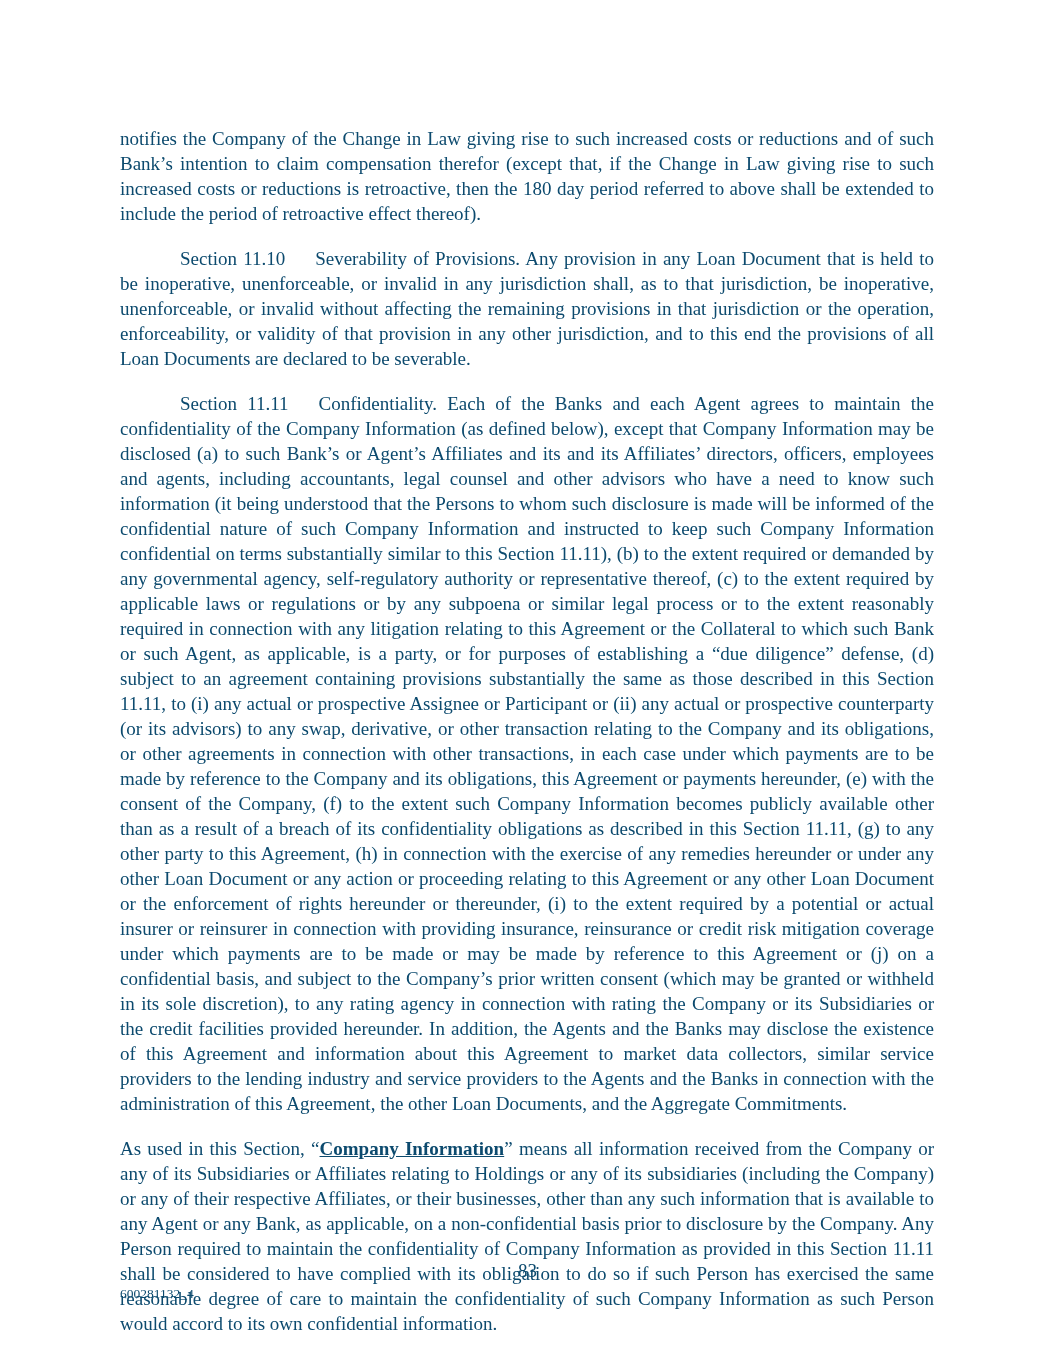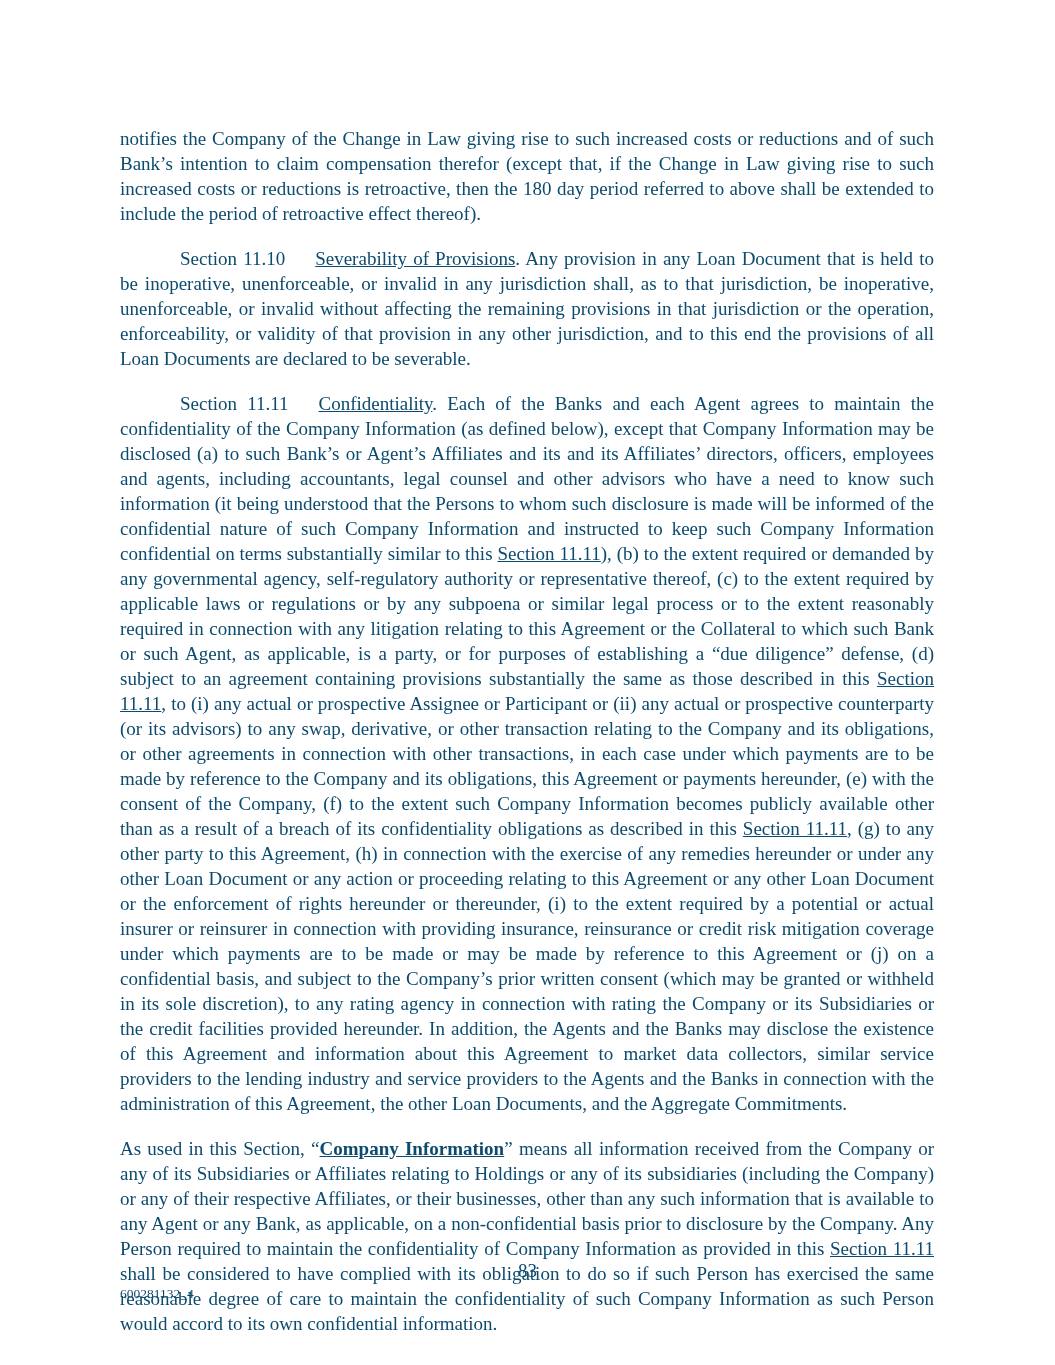--- a/index.html
+++ b/index.html
@@ -21,21 +21,21 @@
   p.para {
     margin: 20px 0 0 0;
     font-size: 19px;
     line-height: 25px;
     text-align: justify;
   }
   p.para:first-child { margin-top: 0; }
   p.para.indent { text-indent: 60px; }
   p.para.extra-space { }
   .tab { display: inline-block; width: 30px; }
-  .u { text-decoration: underline; }
+  .u { }
   .b { font-weight: bold; text-decoration: underline; }
   .page-number {
     position: absolute;
     top: 1258px;
     left: 0;
     width: 100%;
     text-align: center;
     font-size: 19px;
     line-height: 25px;
   }

